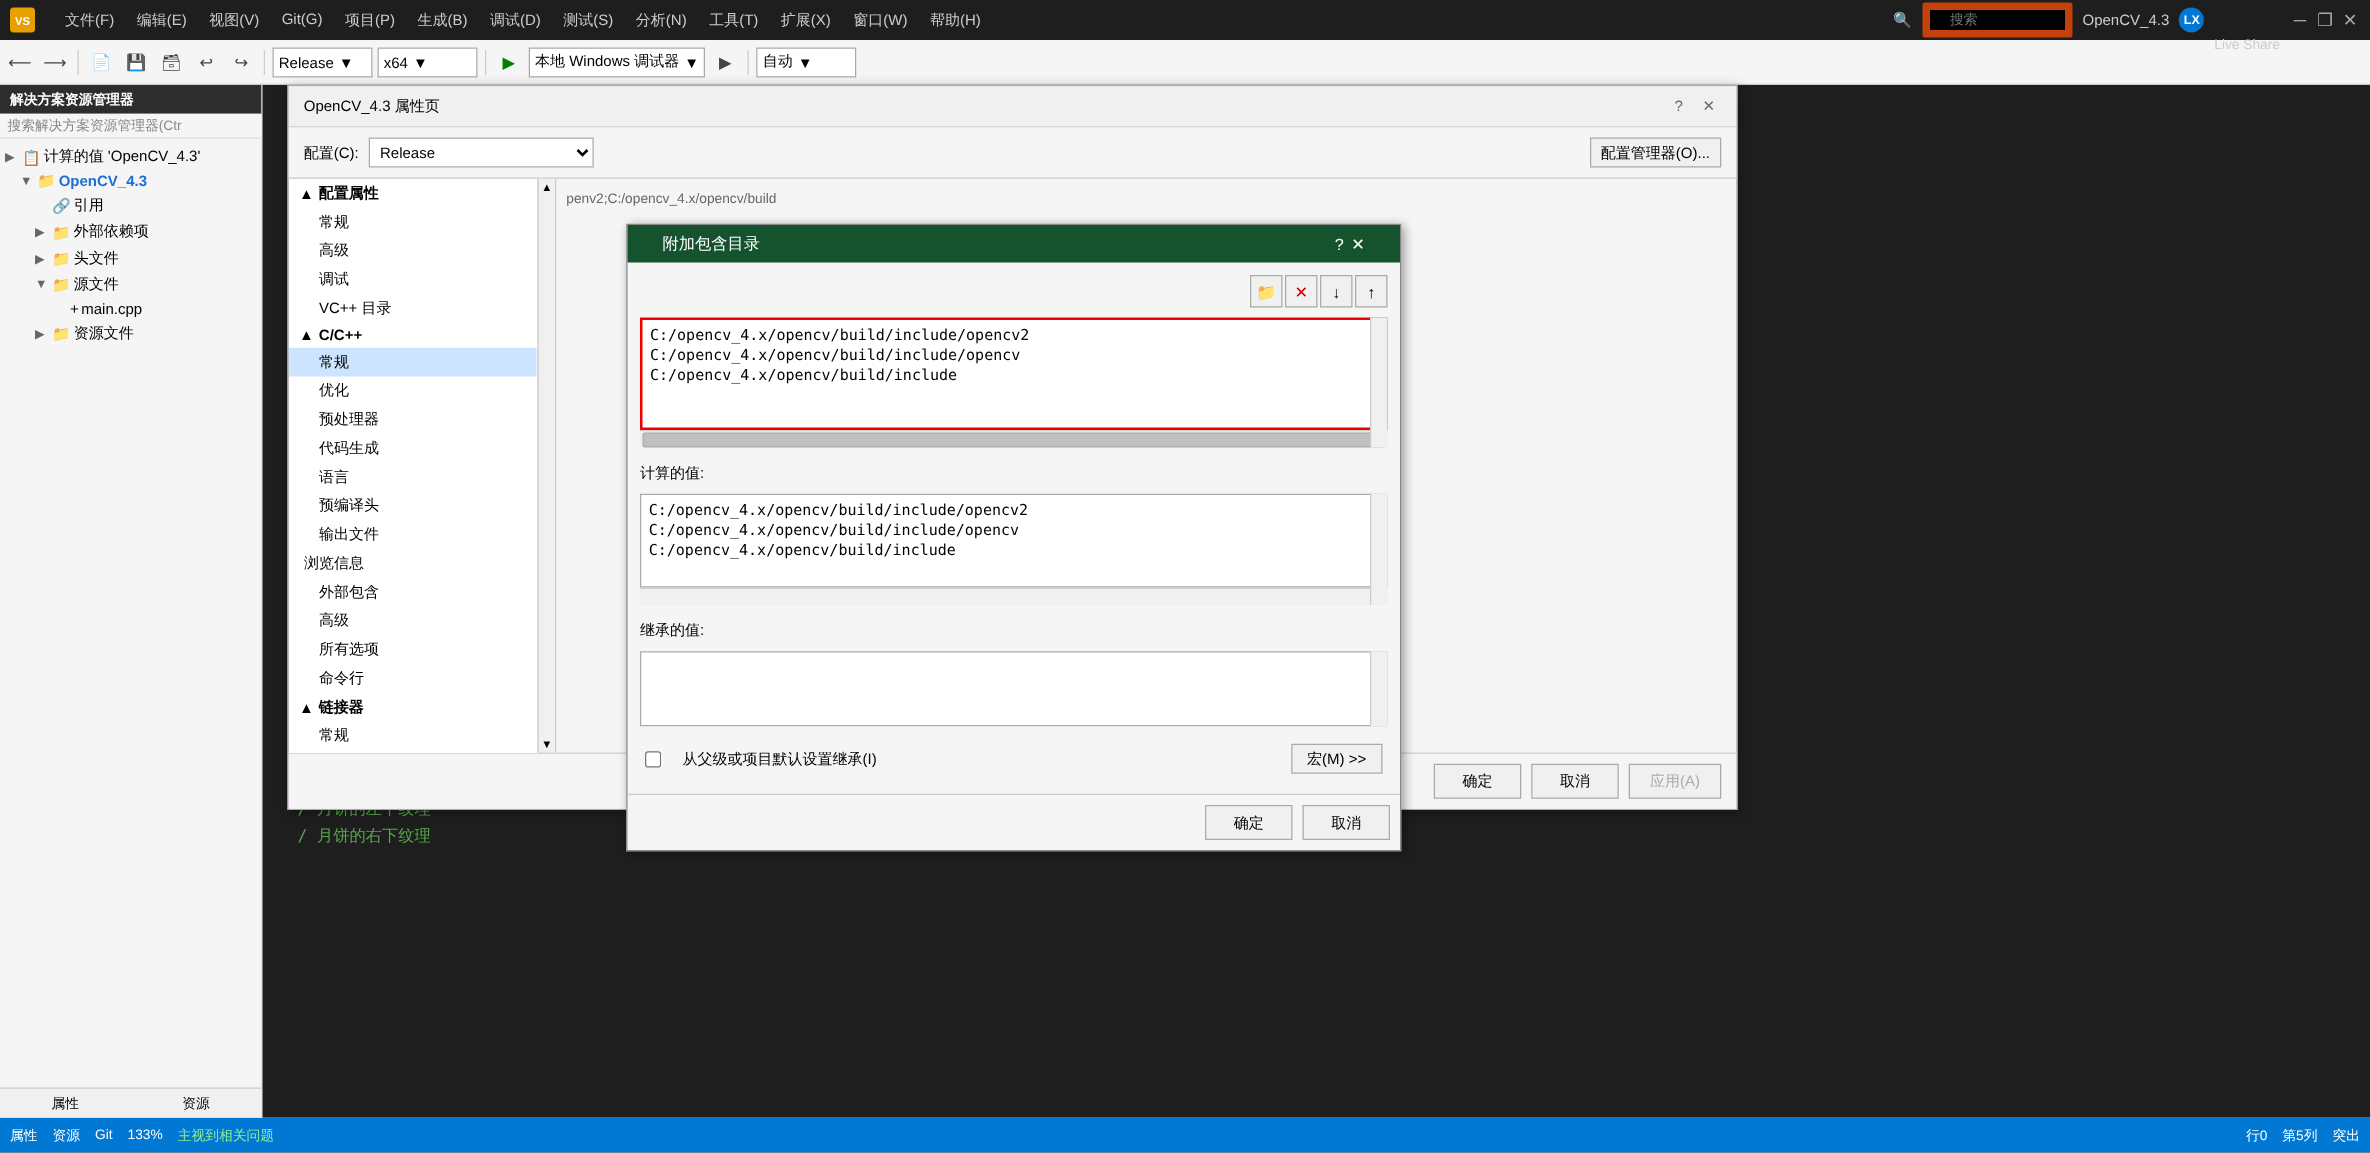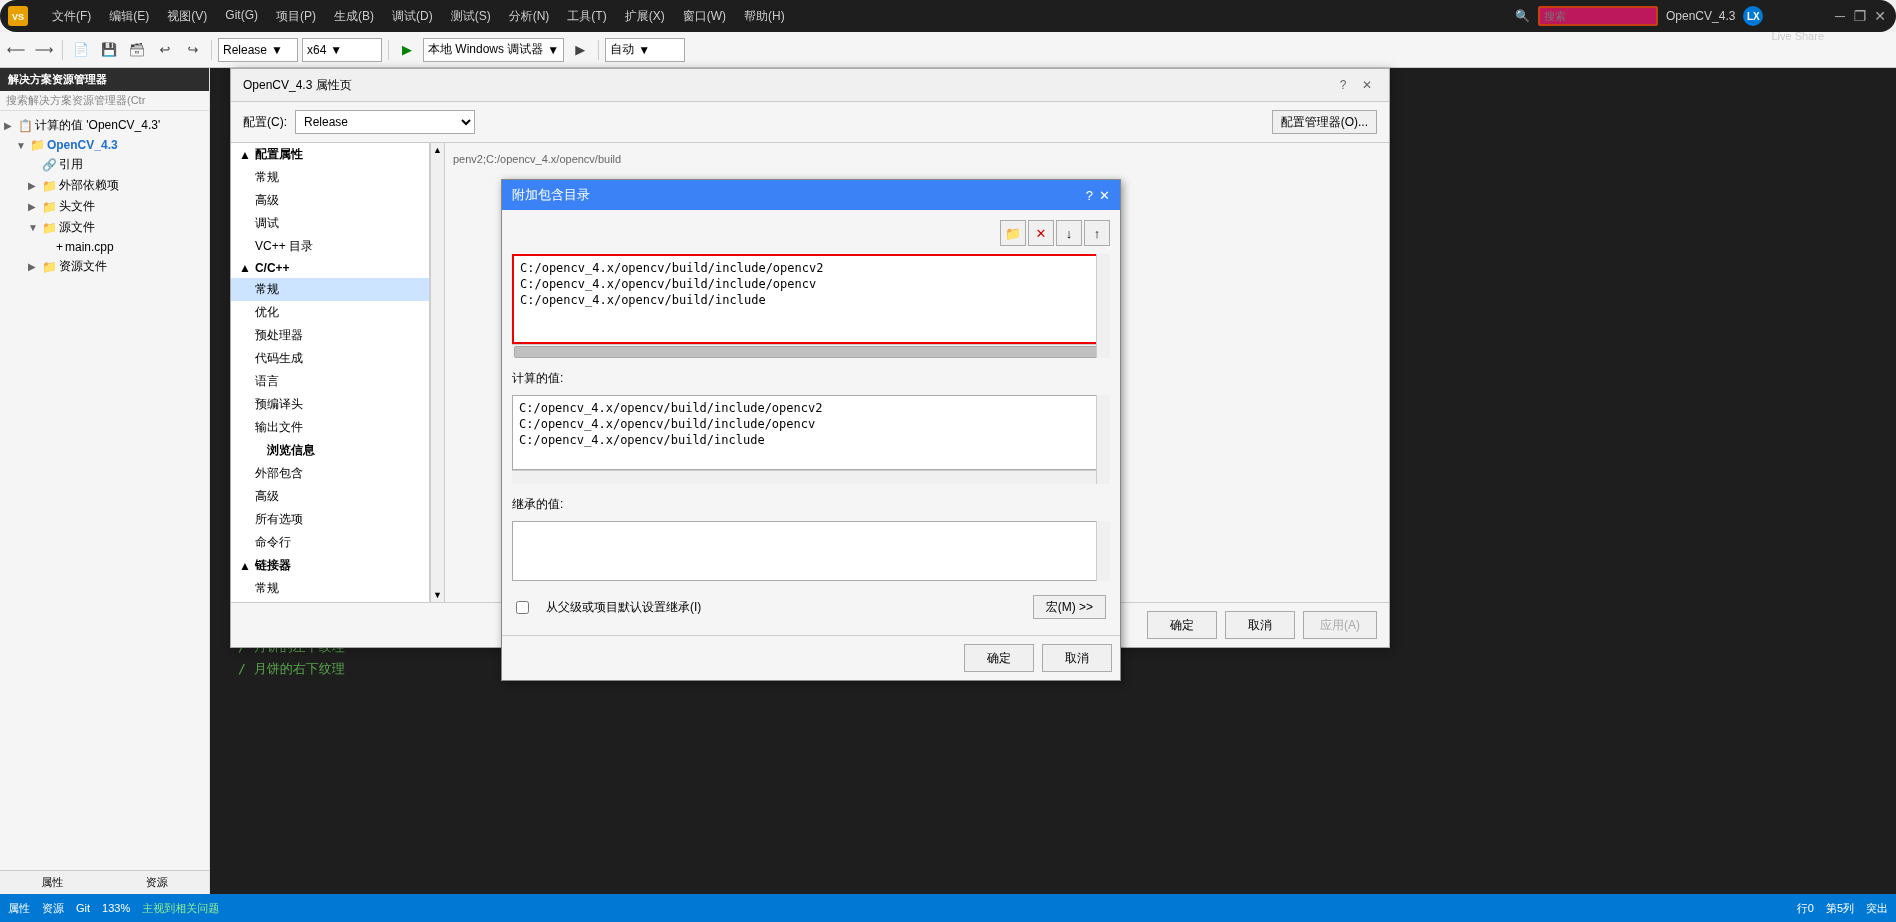--- a/index.html
+++ b/index.html
@@ -8,27 +8,26 @@
     
     .title-bar {
       background: #1e1e1e;
       color: #ccc;
       height: 32px;
       display: flex;
       align-items: center;
       padding: 0 8px;
       gap: 16px;
       font-size: 12px;
-      border-radius: 16px;
     }
     .title-bar-logo { width: 20px; height: 20px; background: #e8a000; border-radius: 3px; display: flex; align-items: center; justify-content: center; color: white; font-weight: bold; font-size: 10px; }
     .title-bar-menus { display: flex; gap: 2px; }
     .title-bar-menu-item { padding: 2px 8px; cursor: pointer; color: #ccc; }
     .title-bar-right { margin-left: auto; display: flex; align-items: center; gap: 8px; color: #ccc; }
-    .title-bar-search { background: #be185d; border: 2px solid #c2410c; color: #ccc; padding: 2px 4px; border-radius: 2px; font-size: 11px; width: 120px; }
+    .title-bar-search { background: #000000; border: 6px solid #c2410c; color: #ccc; padding: 2px 16px; border-radius: 2px; font-size: 11px; width: 120px; }
     .title-bar-avatar { width: 20px; height: 20px; background: #0078d4; border-radius: 50%; display: flex; align-items: center; justify-content: center; color: white; font-size: 10px; font-weight: bold; }
     .title-bar-controls { display: flex; gap: 4px; }
     .title-bar-ctrl { width: 16px; height: 16px; color: #aaa; display: flex; align-items: center; justify-content: center; cursor: pointer; font-size: 14px; }
 
     
     .toolbar {
       background: #f5f5f5;
       border-bottom: 1px solid #ccc;
       height: 36px;
       display: flex;
@@ -167,23 +166,23 @@
       left: 270px;
       width: 620px;
       background: #f5f5f5;
       border: 1px solid #888;
       box-shadow: 2px 2px 8px rgba(0,0,0,0.4);
       display: flex;
       flex-direction: column;
       z-index: 10;
     }
     .inner-dialog-title {
-      background: #3b82f6;
+      background: #14532d;
       color: white;
-      padding: 6px 10px;
+      padding: 6px 28px;
       display: flex;
       align-items: center;
       justify-content: space-between;
       font-size: 13px;
     }
     .inner-dialog-body {
       padding: 10px;
       display: flex;
       flex-direction: column;
       gap: 8px;
@@ -434,21 +433,21 @@
               <span>▲</span>
               <span>C/C++</span>
             </div>
             <div class="props-tree-item selected" style="padding-left:24px;">常规</div>
             <div class="props-tree-item" style="padding-left:24px;">优化</div>
             <div class="props-tree-item" style="padding-left:24px;">预处理器</div>
             <div class="props-tree-item" style="padding-left:24px;">代码生成</div>
             <div class="props-tree-item" style="padding-left:24px;">语言</div>
             <div class="props-tree-item" style="padding-left:24px;">预编译头</div>
             <div class="props-tree-item" style="padding-left:24px;">输出文件</div>
-            <div class="props-tree-item" style="padding-left:36px;font-weight:bold;">浏览信息</div>
+            <div class="props-tree-item" style="padding-left:12px;">浏览信息</div>
             <div class="props-tree-item" style="padding-left:24px;">外部包含</div>
             <div class="props-tree-item" style="padding-left:24px;">高级</div>
             <div class="props-tree-item" style="padding-left:24px;">所有选项</div>
             <div class="props-tree-item" style="padding-left:24px;">命令行</div>
             <div class="props-tree-item bold">
               <span>▲</span>
               <span>链接器</span>
             </div>
             <div class="props-tree-item" style="padding-left:24px;">常规</div>
             <div class="props-tree-item" style="padding-left:24px;">输入</div>

